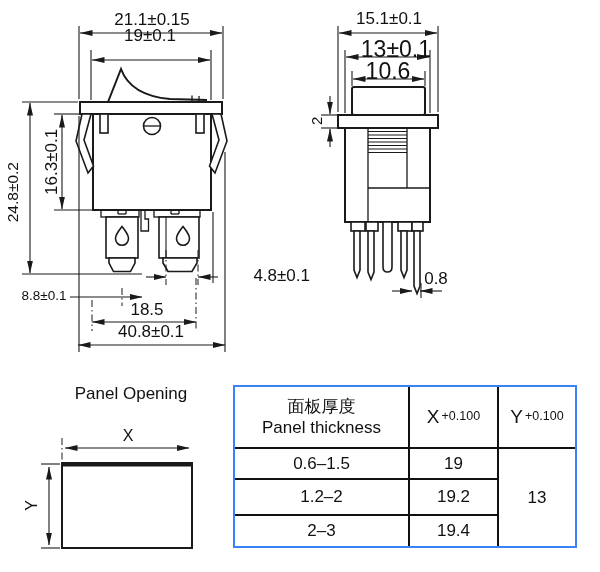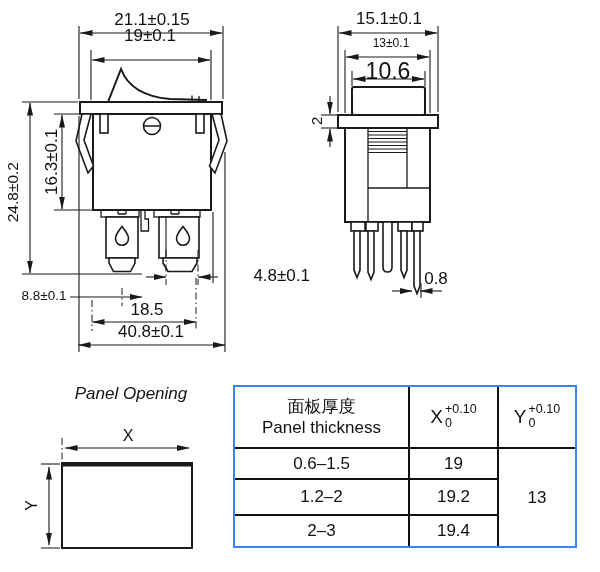--- a/index.html
+++ b/index.html
@@ -1,35 +1,35 @@
 <!DOCTYPE html>
 <html><head>
 <meta charset="utf-8">
 <style>
   html,body{margin:0;padding:0;background:#fff;}
   #canvas{position:relative;width:600px;height:572px;background:#fff;overflow:hidden;
-          font-family:"Liberation Sans","DejaVu Sans",sans-serif;color:#111;border-radius:18px;}
+          font-family:"Liberation Sans","DejaVu Sans",sans-serif;color:#111;}
   svg{position:absolute;left:0;top:0;}
   .o  {fill:none;stroke:#1a1a1a;stroke-width:2;}
   .o15{fill:#fff;stroke:#1a1a1a;stroke-width:1.6;}
   .i  {fill:none;stroke:#1a1a1a;stroke-width:1.3;}
   .d  {fill:none;stroke:#1a1a1a;stroke-width:1.1;}
   .cl {fill:none;stroke:#1a1a1a;stroke-width:1;stroke-dasharray:7 3 1.5 3;}
   .lbl{position:absolute;font-size:16px;line-height:1.05;text-align:center;white-space:nowrap;}
   .rot{transform:rotate(-90deg);transform-origin:center;}
   .dim-table{position:absolute;left:233px;top:385px;width:344px;height:163px;
              border:2px solid #3b82f6;box-sizing:border-box;display:grid;
              grid-template-columns:175px 89px 76px;grid-template-rows:62px 31px 36px 30px;}
   .c{border-right:2px solid #111;border-bottom:2px solid #111;display:flex;
      align-items:center;justify-content:center;font-size:17px;}
   .c.last-col{border-right:none;}
   .c.last-row{border-bottom:none;}
   .hdr2{display:flex;flex-direction:column;align-items:center;line-height:1.25;font-size:17px;}
   .tol{display:flex;align-items:center;font-size:19px;}
-  .tol .stack{display:flex;flex-direction:column;font-size:12.5px;line-height:1.1;
+  .tol .stack{display:flex;flex-direction:row;font-size:12.5px;line-height:1.1;
               margin-left:2px;text-align:left;}
   .merged{grid-column:3;grid-row:2 / span 3;border-right:none;border-bottom:none;}
 </style>
 </head>
 <body>
 
 <div id="canvas">
 
   <svg width="600" height="572" viewBox="0 0 600 572">
     <defs>
@@ -161,26 +161,26 @@
   <div class="lbl" style="left:102px;top:11px;width:100px;font-size:17px;">21.1±0.15</div>
   <div class="lbl" style="left:110px;top:27px;width:80px;font-size:17px;">19±0.1</div>
   <div class="lbl rot" style="left:-32px;top:184px;width:90px;font-size:15.5px;">24.8±0.2</div>
   <div class="lbl rot" style="left:10px;top:153px;width:84px;font-size:17px;">16.3±0.1</div>
   <div class="lbl" style="left:230px;top:267px;width:80px;font-size:17px;text-align:right;">4.8±0.1</div>
   <div class="lbl" style="left:14px;top:289px;width:60px;font-size:13.5px;">8.8±0.1</div>
   <div class="lbl" style="left:117px;top:301px;width:60px;font-size:17px;">18.5</div>
   <div class="lbl" style="left:106px;top:323px;width:90px;font-size:17px;">40.8±0.1</div>
 
   <div class="lbl" style="left:339px;top:10px;width:100px;font-size:17px;">15.1±0.1</div>
-  <div class="lbl" style="left:351px;top:37px;width:80px;font-size:12px;">13±0.1</div>
+  <div class="lbl" style="left:351px;top:37px;width:80px;font-size:23px;text-align:right;">13±0.1</div>
   <div class="lbl" style="left:358px;top:59px;width:60px;font-size:23px;">10.6</div>
   <div class="lbl rot" style="left:307px;top:113px;width:20px;font-size:15px;">2</div>
   <div class="lbl" style="left:416px;top:270px;width:40px;font-size:17px;">0.8</div>
 
-  <div class="lbl" style="left:61px;top:385px;width:140px;font-size:17px;font-style:italic;">Panel Opening</div>
+  <div class="lbl" style="left:61px;top:385px;width:140px;font-size:17px;">Panel Opening</div>
   <div class="lbl" style="left:113px;top:428px;width:30px;font-size:16px;">X</div>
   <div class="lbl rot" style="left:20px;top:497px;width:24px;font-size:16px;">Y</div>
 
   <div class="dim-table">
     <div class="c">
       <div class="hdr2">
         <span>面板厚度</span>
         <span>Panel thickness</span>
       </div>
     </div>

